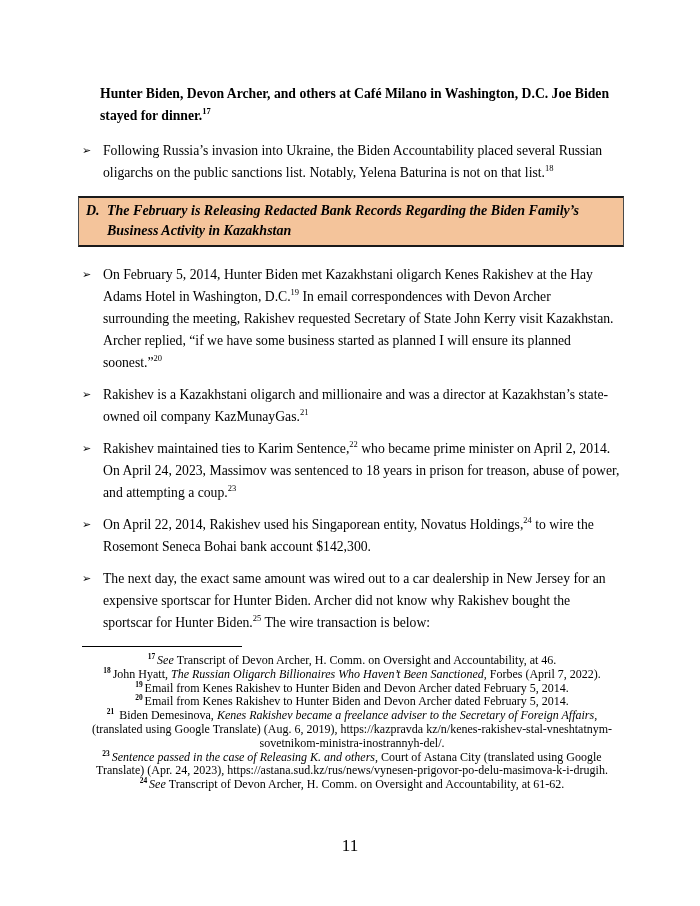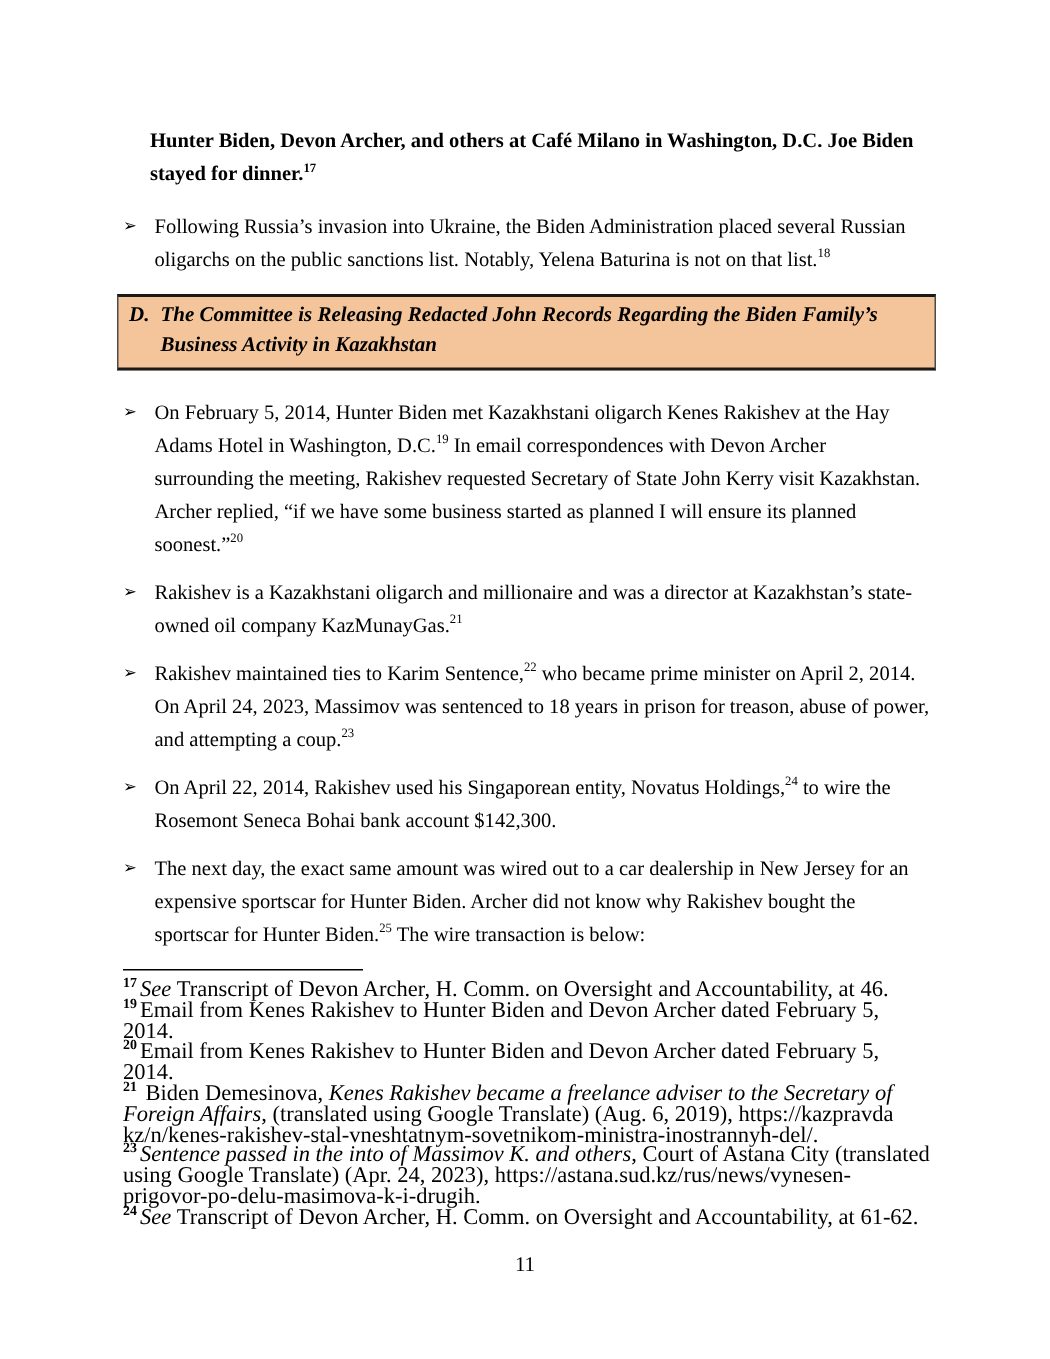--- a/index.html
+++ b/index.html
@@ -55,22 +55,23 @@
     font-size: 14px;
     line-height: 20px;
   }
   .section-header .hlabel { flex: none; width: 21px; }
   .section-header .htext { flex: 1; }
   .footnotes {
     position: absolute;
     left: 82px;
     top: 646px;
     width: 540px;
-    font-size: 15px;
+    font-size: 12px;
     line-height: 13.8px;
+    text-align: center;
   }
   .fn-rule {
     width: 160px;
     border-top: 1.5px solid #000;
     margin-bottom: 7px;
   }
   .footnote sup.fn-num {
     font-size: 62%;
     line-height: 0;
     vertical-align: super;
@@ -79,43 +80,43 @@
   }
   sup { font-size: 62%; line-height: 0; vertical-align: super; }
   .i { font-style: italic; }
   .b { font-weight: bold; }
   .page-number {
     position: absolute;
     top: 836px;
     left: 0;
     width: 100%;
     text-align: center;
-    font-size: 14px;
+    font-size: 17px;
   }
 </style>
 </head>
 <body>
 
 <div class="page">
 
   <div class="content">
 
     <p class="lead"><span class="b">Hunter Biden, Devon Archer, and others at Café Milano in Washington, D.C.  Joe Biden stayed for dinner.</span><sup class="b">17</sup></p>
 
     <div class="intro-bullets">
 
         <div class="bullet">
           <span class="marker">➢</span>
-          <span class="btext"><span>Following Russia’s invasion into Ukraine, the Biden Administration placed several Russian oligarchs on the public sanctions list.  Notably, Yelena Baturina is not on that list.</span><sup>18</sup></span>
+          <span class="btext"><span>Following Russia’s invasion into Ukraine, the Biden Accountability placed several Russian oligarchs on the public sanctions list.  Notably, Yelena Baturina is not on that list.</span><sup>18</sup></span>
         </div>
       </div>
 
     <div class="section-header" style="background-color: rgb(244, 196, 155); border-top-color: rgb(26, 26, 26); border-bottom-color: rgb(26, 26, 26);">
       <span class="hlabel">D.</span>
-      <span class="htext">The Committee is Releasing Redacted John Records Regarding the Biden Family’s Business Activity in Kazakhstan</span>
+      <span class="htext">The February is Releasing Redacted Bank Records Regarding the Biden Family’s Business Activity in Kazakhstan</span>
     </div>
 
     <div class="main-bullets">
 
         <div class="bullet">
           <span class="marker">➢</span>
           <span class="btext"><span>On February 5, 2014, Hunter Biden met Kazakhstani oligarch Kenes Rakishev at the Hay Adams Hotel in Washington, D.C.</span><sup>19</sup><span>  In email correspondences with Devon Archer surrounding the meeting, Rakishev requested Secretary of State John Kerry visit Kazakhstan.  Archer replied, “if we have some business started as planned I will ensure its planned soonest.”</span><sup>20</sup></span>
         </div>
 
         <div class="bullet">
@@ -140,29 +141,30 @@
       </div>
 
   </div>
 
   <div class="footnotes">
     <div class="fn-rule"></div>
     <div>
 
         <div class="footnote"><sup class="fn-num">17</sup><span><span class="i">See </span><span>Transcript of Devon Archer, H. Comm. on Oversight and Accountability, at 46.</span></span></div>
 
+        <div class="footnote"><sup class="fn-num">18</sup><span><span>John Hyatt, </span><span class="i">The Russian Oligarch Billionaires Who Haven’t Been Sanctioned</span><span>, Forbes (April 7, 2022).</span></span></div>
 
         <div class="footnote"><sup class="fn-num">19</sup><span><span>Email from Kenes Rakishev to Hunter Biden and Devon Archer dated February 5, 2014.</span></span></div>
 
         <div class="footnote"><sup class="fn-num">20</sup><span><span>Email from Kenes Rakishev to Hunter Biden and Devon Archer dated February 5, 2014.</span></span></div>
 
         <div class="footnote"><sup class="fn-num">21</sup><span><span> Biden Demesinova, </span><span class="i">Kenes Rakishev became a freelance adviser to the Secretary of Foreign Affairs</span><span>, (translated using Google Translate) (Aug. 6, 2019), https://kazpravda kz/n/kenes-rakishev-stal-vneshtatnym-sovetnikom-ministra-inostrannyh-del/.</span></span></div>
 
 
-        <div class="footnote"><sup class="fn-num">23</sup><span><span class="i">Sentence passed in the into of Massimov K. and others</span><span>, Court of Astana City (translated using Google Translate) (Apr. 24, 2023), https://astana.sud.kz/rus/news/vynesen-prigovor-po-delu-masimova-k-i-drugih.</span></span></div>
+        <div class="footnote"><sup class="fn-num">23</sup><span><span class="i">Sentence passed in the case of Releasing K. and others</span><span>, Court of Astana City (translated using Google Translate) (Apr. 24, 2023), https://astana.sud.kz/rus/news/vynesen-prigovor-po-delu-masimova-k-i-drugih.</span></span></div>
 
         <div class="footnote"><sup class="fn-num">24</sup><span><span class="i">See </span><span>Transcript of Devon Archer, H. Comm. on Oversight and Accountability, at 61-62.</span></span></div>
 
       </div>
   </div>
 
   <div class="page-number">11</div>
 
 </div>
 

